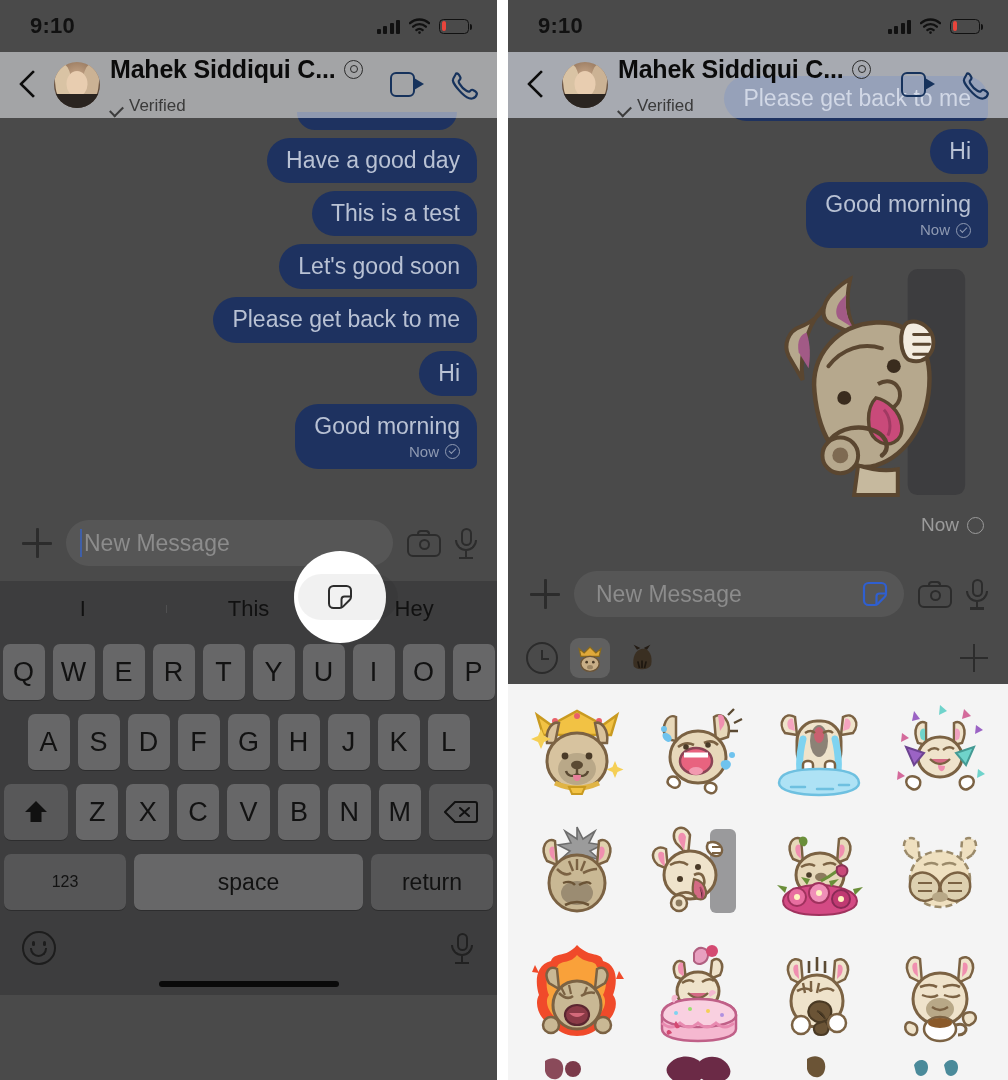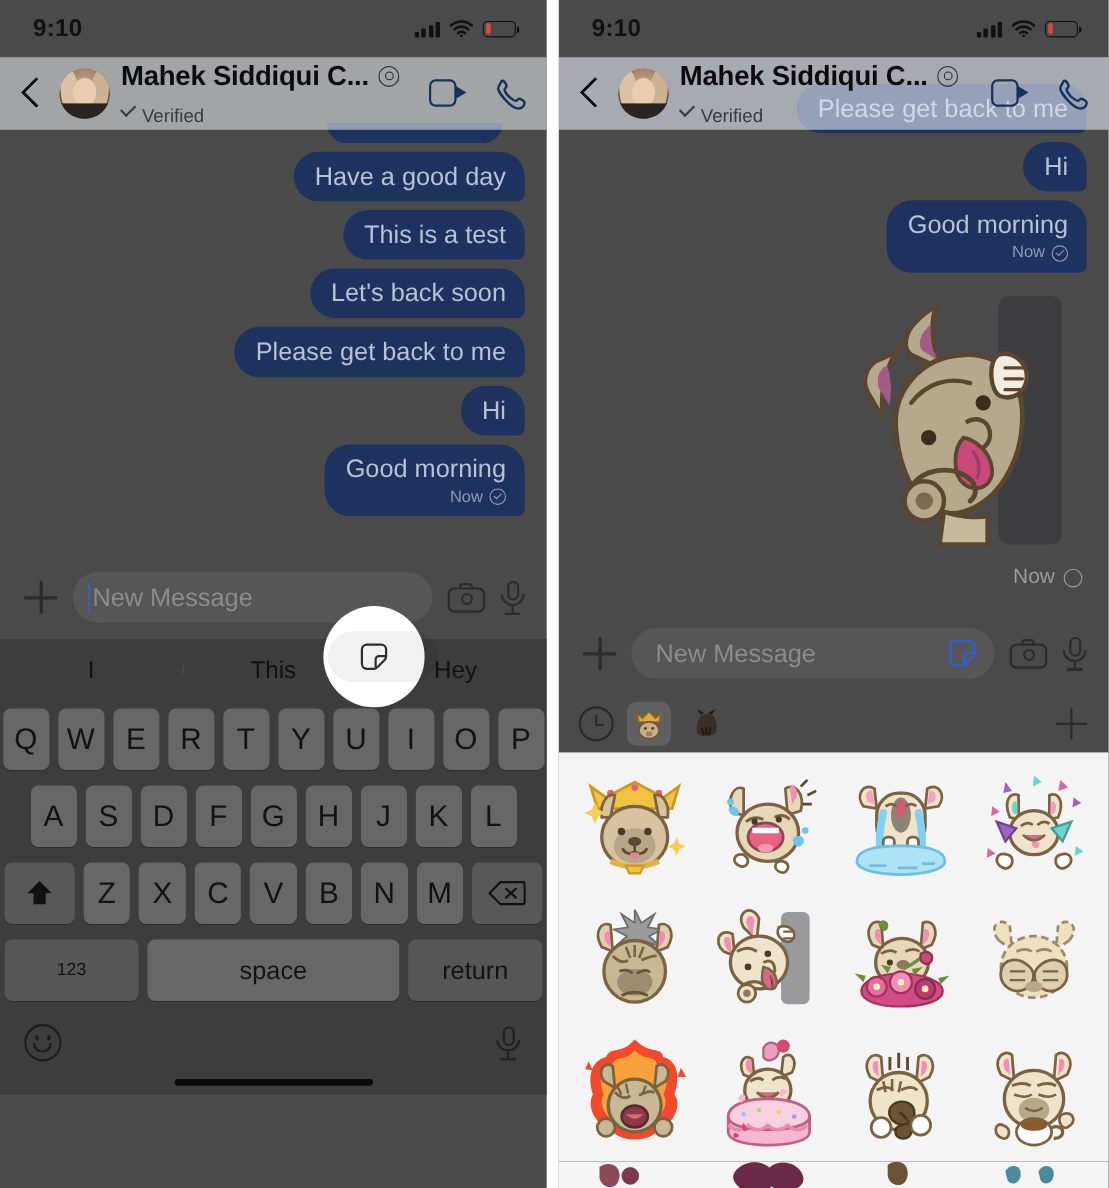--- a/index.html
+++ b/index.html
@@ -90,21 +90,21 @@
     white-space: nowrap; letter-spacing: -.2px;
   }
   .at-icon {
     width: 19px; height: 19px; border-radius:50%;
     border: 1.8px solid #2b2b2b; position: relative; flex:0 0 auto;
   }
   .at-icon::after{
     content:''; position:absolute; left:4.5px; top:4.5px; width:6px; height:6px;
     border-radius:50%; border:1.8px solid #2b2b2b;
   }
-  .hdr-verified { display:flex; align-items:flex-start; gap:5px; margin-top: 12px; }
+  .hdr-verified { display:flex; align-items:flex-end; gap:5px; margin-top: 12px; }
   .check-mark { width: 14px; height: 9px; position: relative; }
   .check-mark::before{
     content:''; position:absolute; left:0; top:-1px; width:11px; height:6px;
     border-left: 2.2px solid #3c3c3c; border-bottom: 2.2px solid #3c3c3c;
     transform: rotate(-45deg);
   }
   .verified-label { font-size: 17px; color: #3a3a3a; }
   .hdr-actions { margin-left:auto; display:flex; align-items:center; gap: 26px; }
   .icon-video { width: 34px; height: 26px; position: relative; }
   .icon-video .bx {
@@ -347,21 +347,21 @@
               <path d="M6 2.5c2.2-.6 3.6 2 4.4 3.9.6 1.4-.6 2.3-1.4 3.2-.6.7-.4 1.6.6 3.3 1.6 2.8 4 5.2 6.8 6.8 1.7 1 2.6 1.2 3.3.6.9-.8 1.8-2 3.2-1.4 1.9.8 4.5 2.2 3.9 4.4-.5 1.9-2.6 3.9-4.6 4.2-2.3.4-6.1-1-10.6-5.5S2.5 11.2 2.9 8.9C3.2 6.9 5.2 4.8 6 2.5z" stroke="#16325c" stroke-width="2.2" fill="none" stroke-linejoin="round"></path>
             </svg>
         </div>
       </div>
     </div>
 
     <div class="messages" style="margin-top:-6px;">
       <div class="bubble-cut"></div>
       <div class="bubble tail"><span>Have a good day</span></div>
       <div class="bubble tail"><span>This is a test</span></div>
-      <div class="bubble tail"><span>Let's back soon</span></div>
+      <div class="bubble tail"><span>Let's good soon</span></div>
       <div class="bubble tail"><span>Please get back to me</span></div>
       <div class="bubble tail"><span>Hi</span></div>
       <div class="bubble tail">
         <span>Good morning</span>
         <div class="meta">
             <span>Now</span>
             <span class="meta-check"></span>
           </div>
       </div>
     </div>

